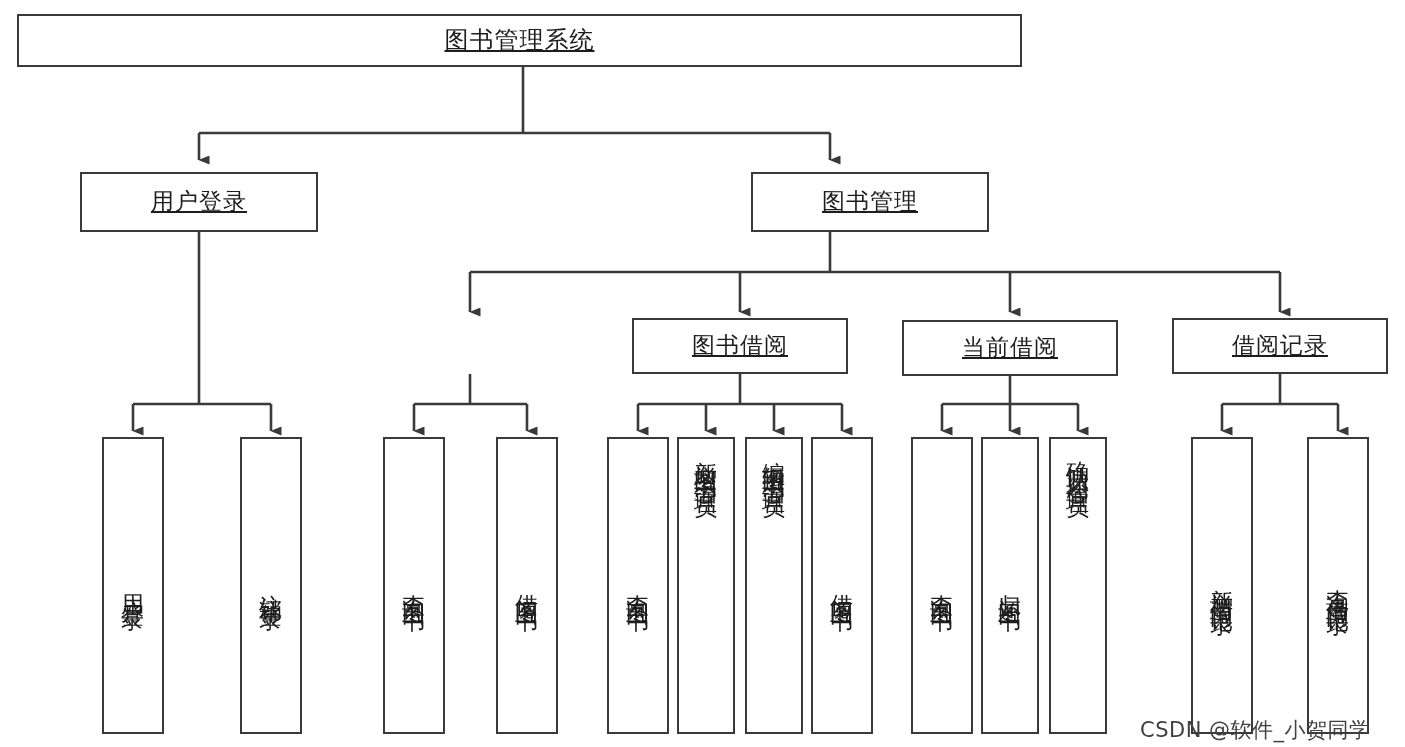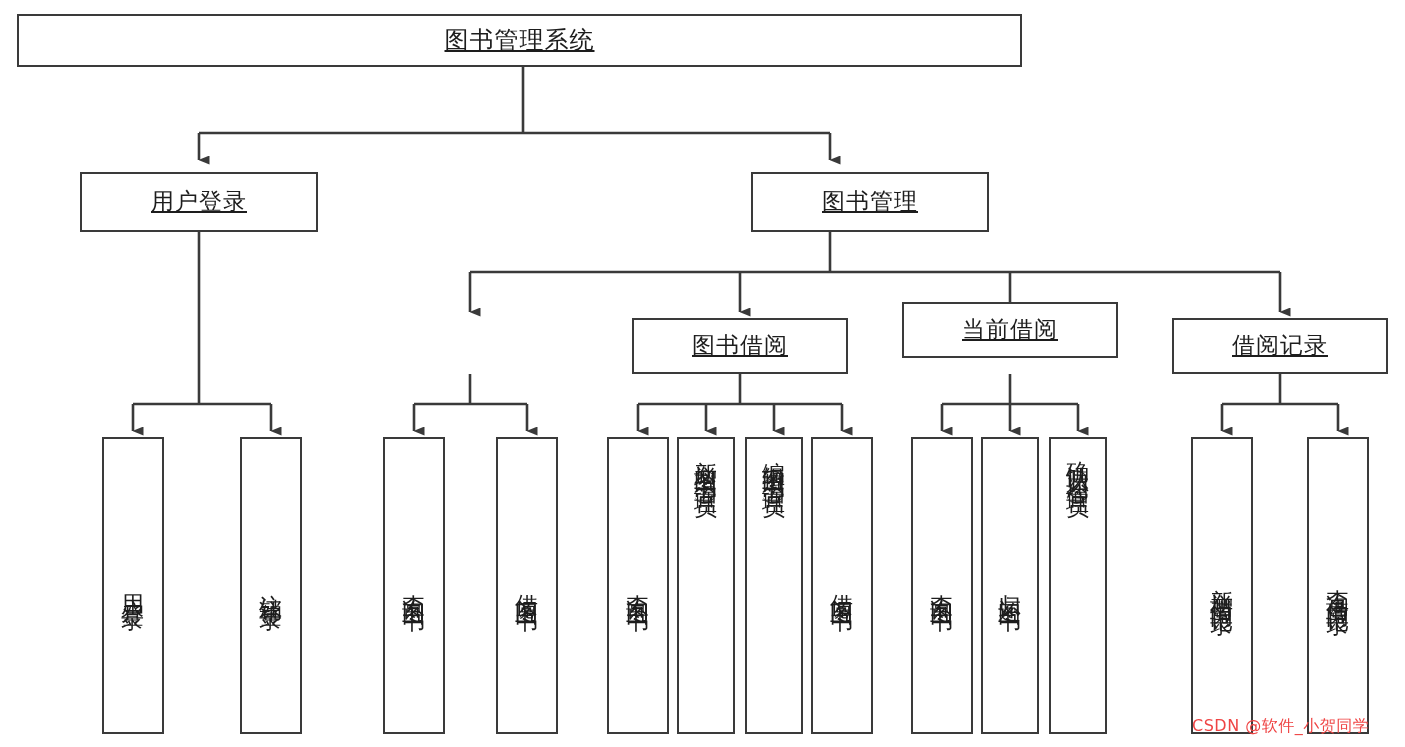--- a/index.html
+++ b/index.html
@@ -62,24 +62,24 @@
   .node.vert .node-label {
     writing-mode: vertical-rl;
     text-orientation: upright;
     font-size: 23px;
     line-height: 1.22;
     letter-spacing: 5px;
     text-align: left;
   }
   .watermark {
     position: absolute;
-    left: 1192px;
+    left: 1140px;
     top: 716px;
-    font-size: 16px;
-    color: #ef4444;
+    font-size: 21px;
+    color: #404040;
     white-space: nowrap;
     letter-spacing: 0.5px;
   }
 </style>
 </head>
 <body>
 
 <div id="diagram-root">
 
   <svg class="wires" viewBox="0 0 1405 747">
@@ -139,21 +139,21 @@
   <div class="node horiz" style="left:80px; top:172px; width:238px; height:60px;">
     <span class="node-label">用户登录</span>
   </div>
   <div class="node horiz" style="left:711px; top:172px; width:238px; height:60px;margin-left:40px;">
     <span class="node-label">图书管理</span>
   </div>
 
   <div class="node horiz" style="left:632px; top:318px; width:216px; height:56px;">
     <span class="node-label">图书借阅</span>
   </div>
-  <div class="node horiz" style="left:902px; top:302px; width:216px; height:56px;">
+  <div class="node horiz" style="left:902px; top:320px; width:216px; height:56px;">
     <span class="node-label">当前借阅</span>
   </div>
   <div class="node horiz" style="left:1172px; top:318px; width:216px; height:56px;">
     <span class="node-label">借阅记录</span>
   </div>
 
   <div class="node vert" style="left:102px; top:437px; width:62px; height:297px;">
     <span class="node-label">用户登录</span>
   </div>
   <div class="node vert" style="left:240px; top:437px; width:62px; height:297px;">

